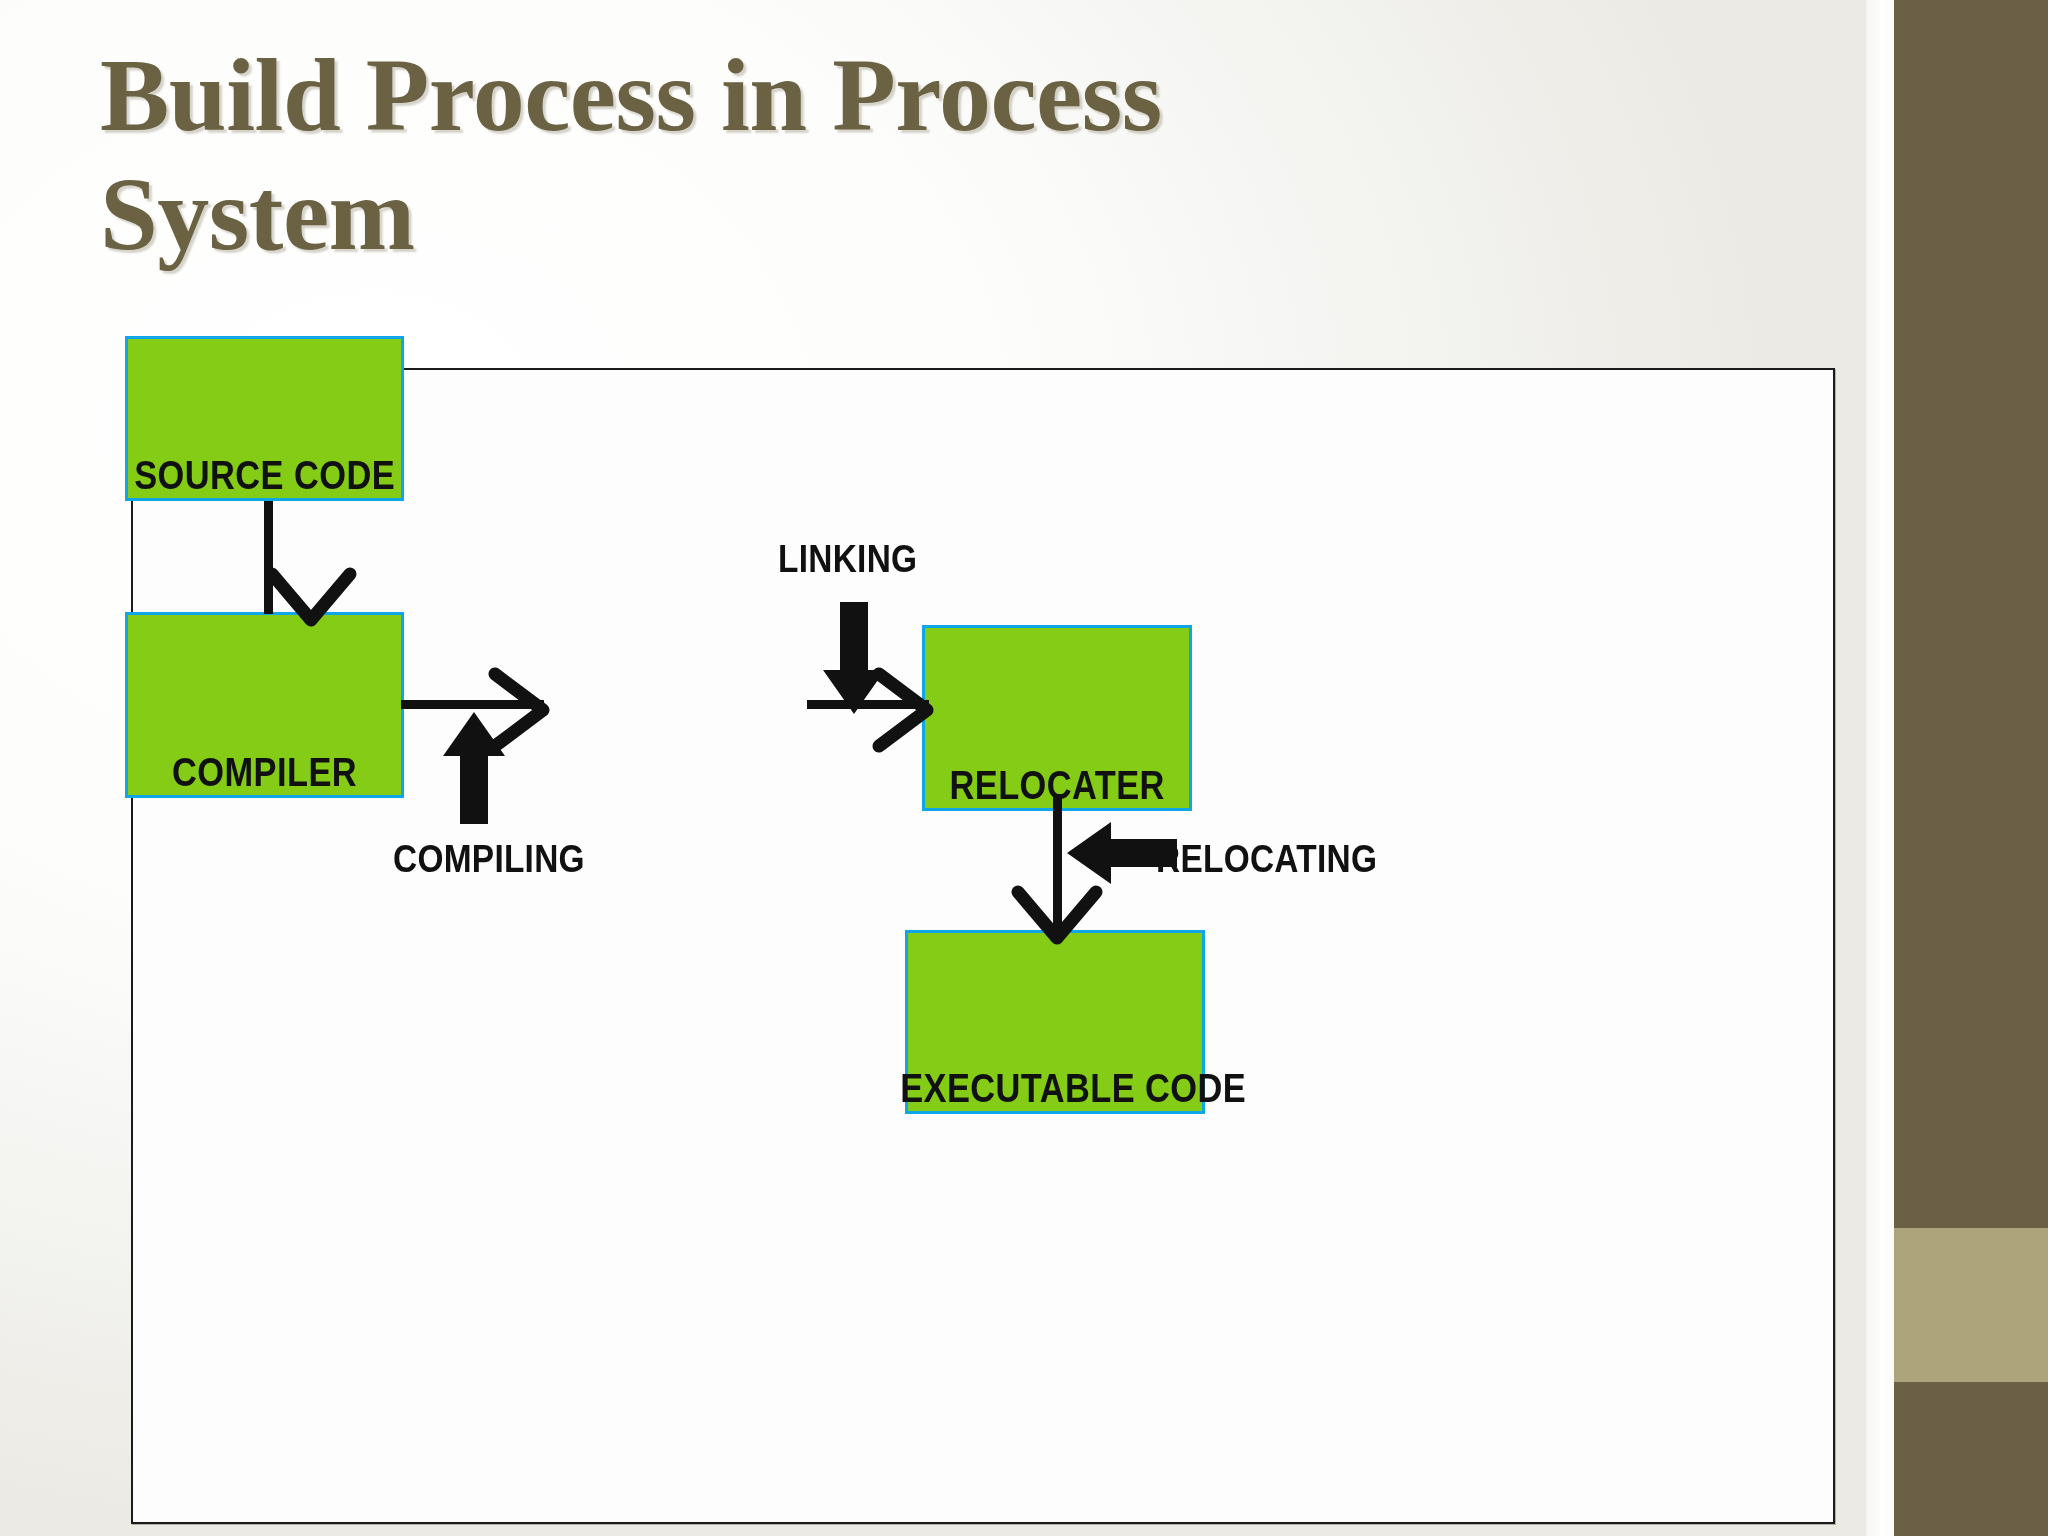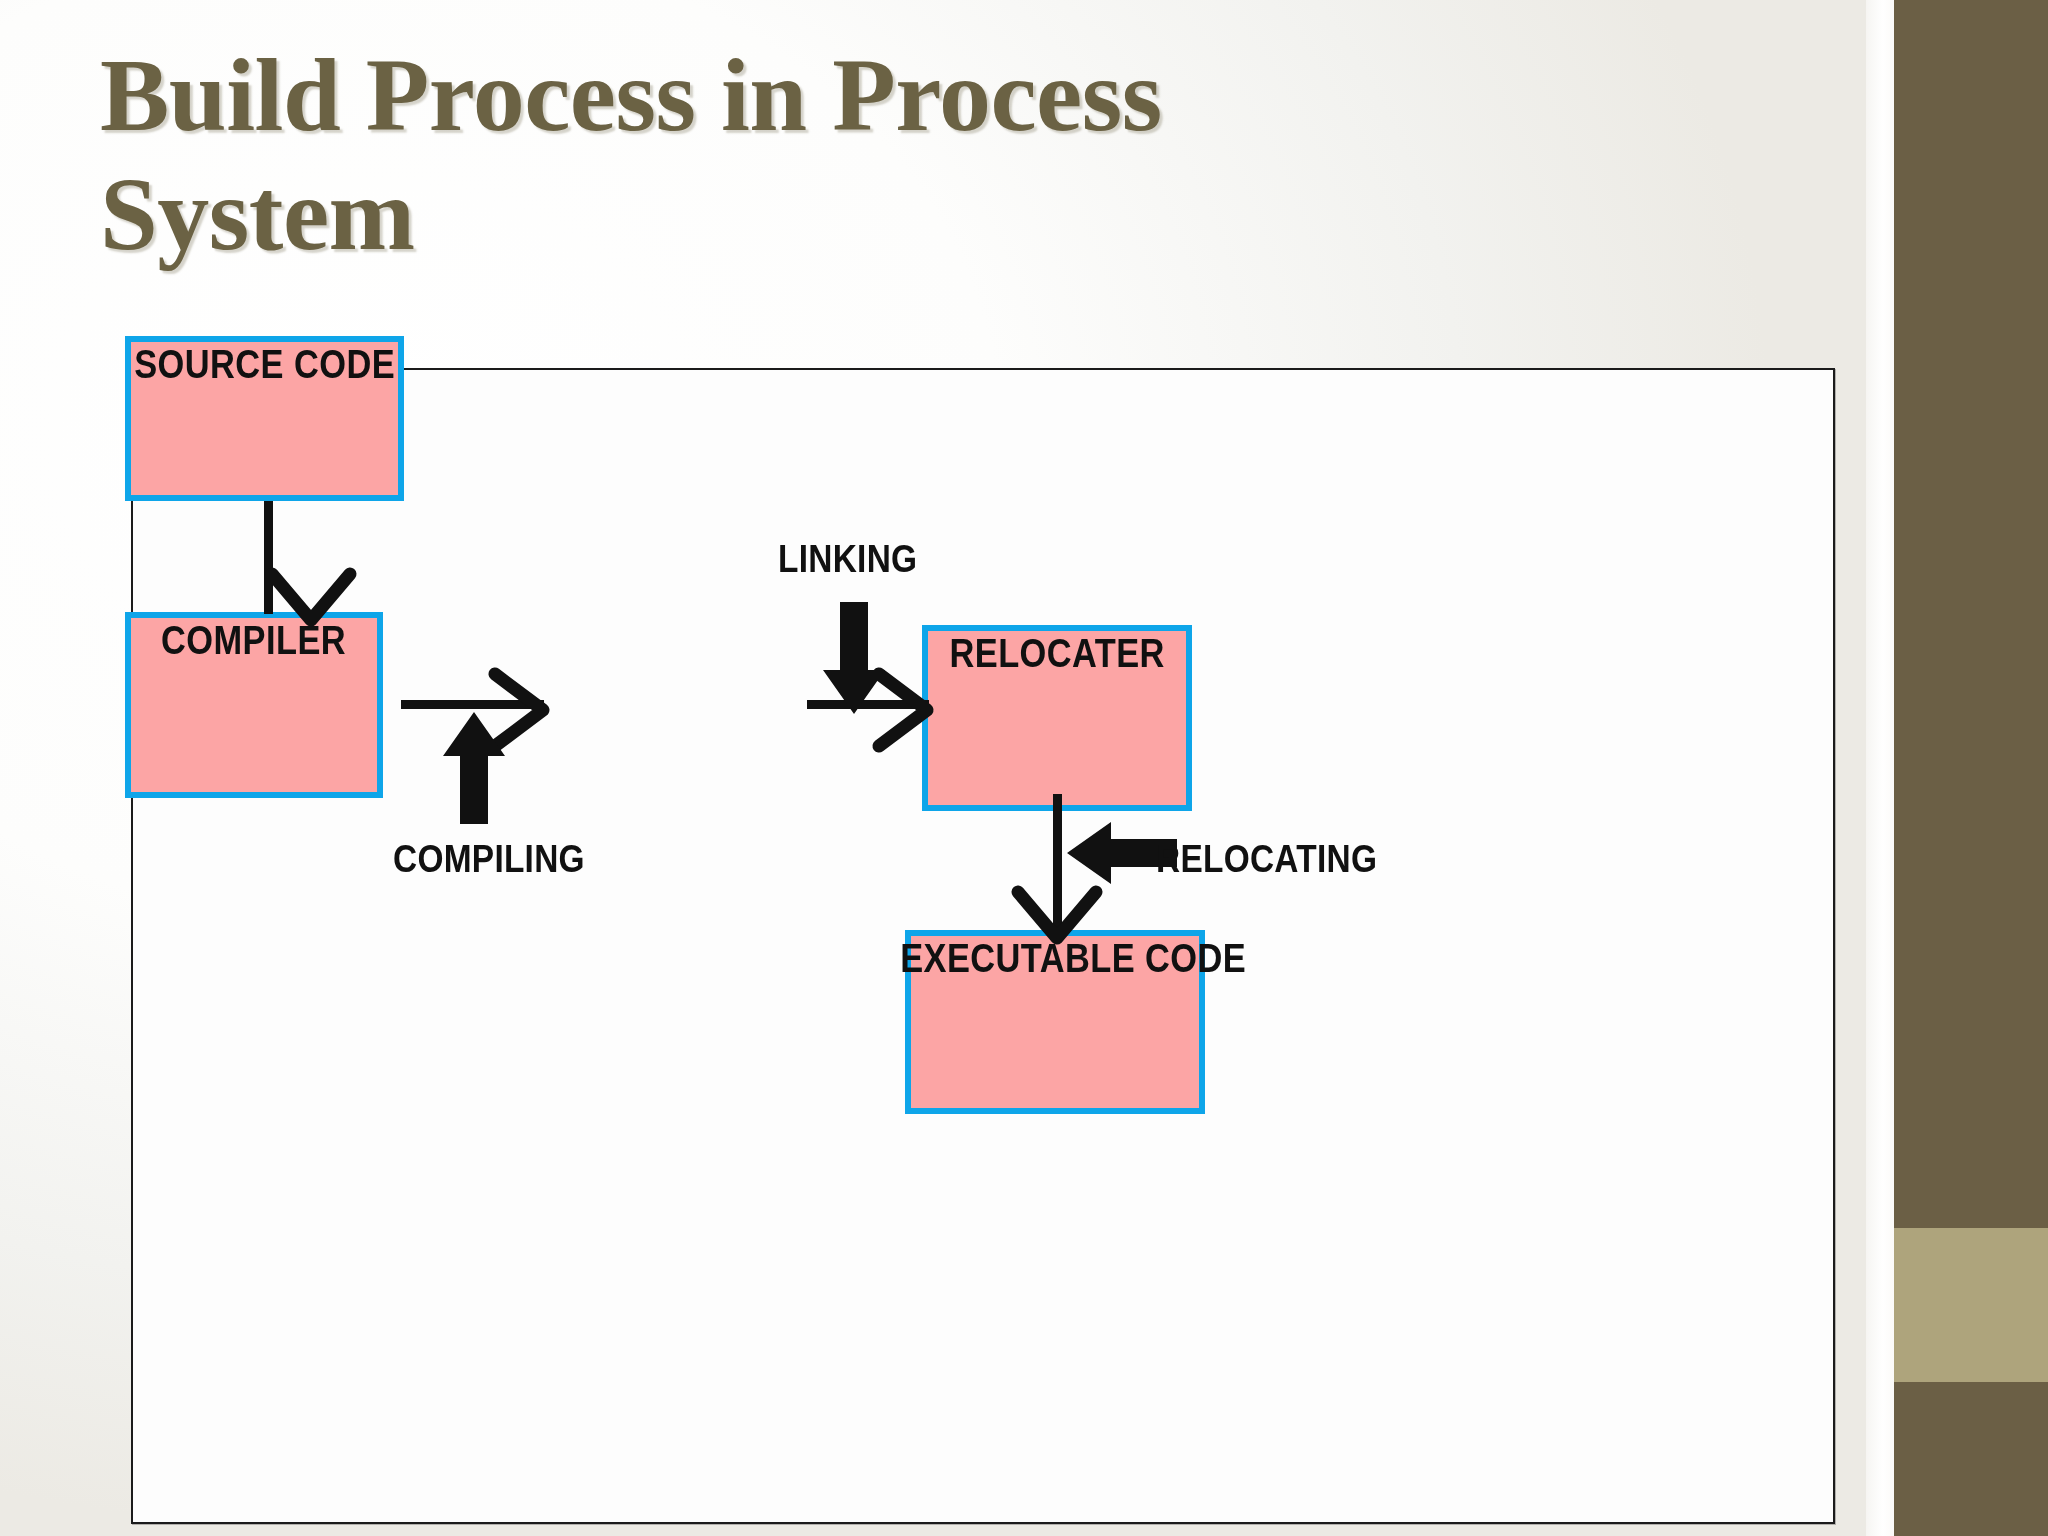--- a/index.html
+++ b/index.html
@@ -46,36 +46,36 @@
     left:131px;top:368px;
     width:1700px;height:1152px;
     border:2px solid #1b1b1b;
     background:#fdfdfd;
     box-shadow:1px 1px 0 rgba(0,0,0,0.25);
   }
   .diagram-inner{position:absolute;inset:0;}
   
   .node{
     position:absolute;
-    border:6px solid #0ea5e9;
-    background:#fca5a5;
+    border:3px solid #0ea5e9;
+    background:#84cc16;
     box-sizing:border-box;
-    display:flex;align-items:flex-start;justify-content:center;
+    display:flex;align-items:flex-end;justify-content:center;
   }
   .node span{
     font-family:"Liberation Sans","DejaVu Sans",sans-serif;
     font-weight:bold;
     font-size:40px;
     letter-spacing:0.5px;
     color:#111;
     white-space:nowrap;
     transform:scaleX(0.86);
   }
   #node-source      {left:-8px; top:-34px; width:279px;height:165px;}
-  #node-compiler    {left:-8px; top:242px; width:258px;height:186px;}
+  #node-compiler    {left:-8px; top:242px; width:279px;height:186px;}
   #node-linker      {left:404px;top:246px; width:272px;height:180px;}
   #node-relocater   {left:789px;top:255px; width:270px;height:186px;}
   #node-executable  {left:772px;top:560px; width:300px;height:184px;padding-left:36px;}
 
   
   .conn{position:absolute;background:#111;}
   
   #conn-v1{left:131px;top:131px;width:9px;height:113px;}
   
   #conn-h1{left:268px;top:330px;width:143px;height:9px;}

